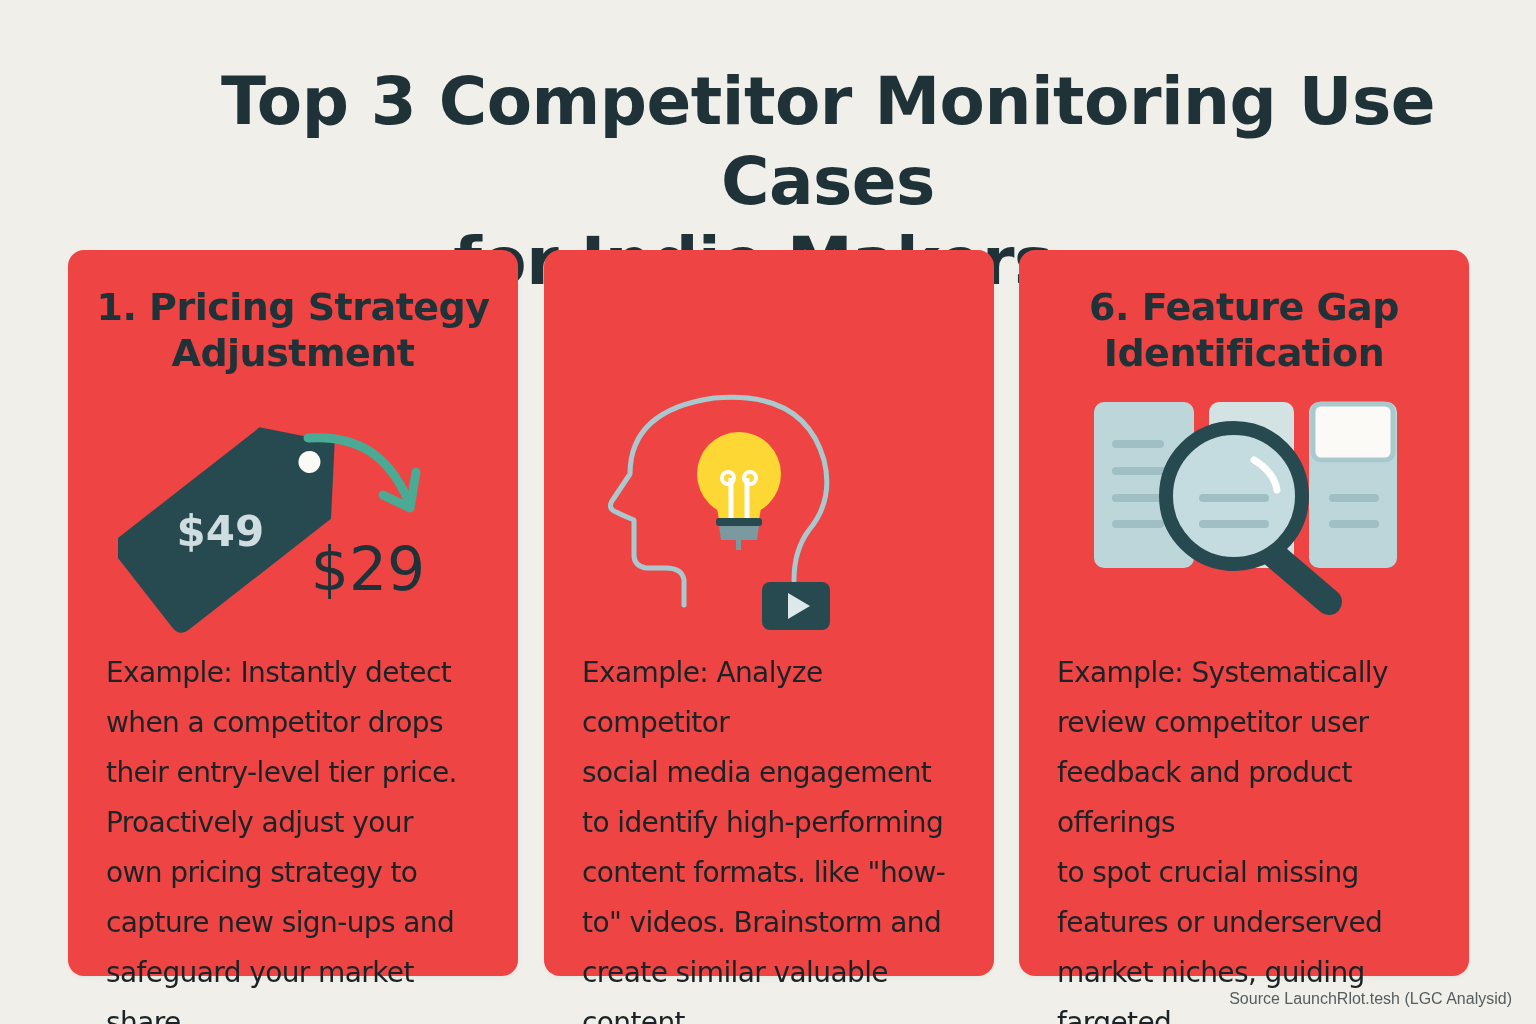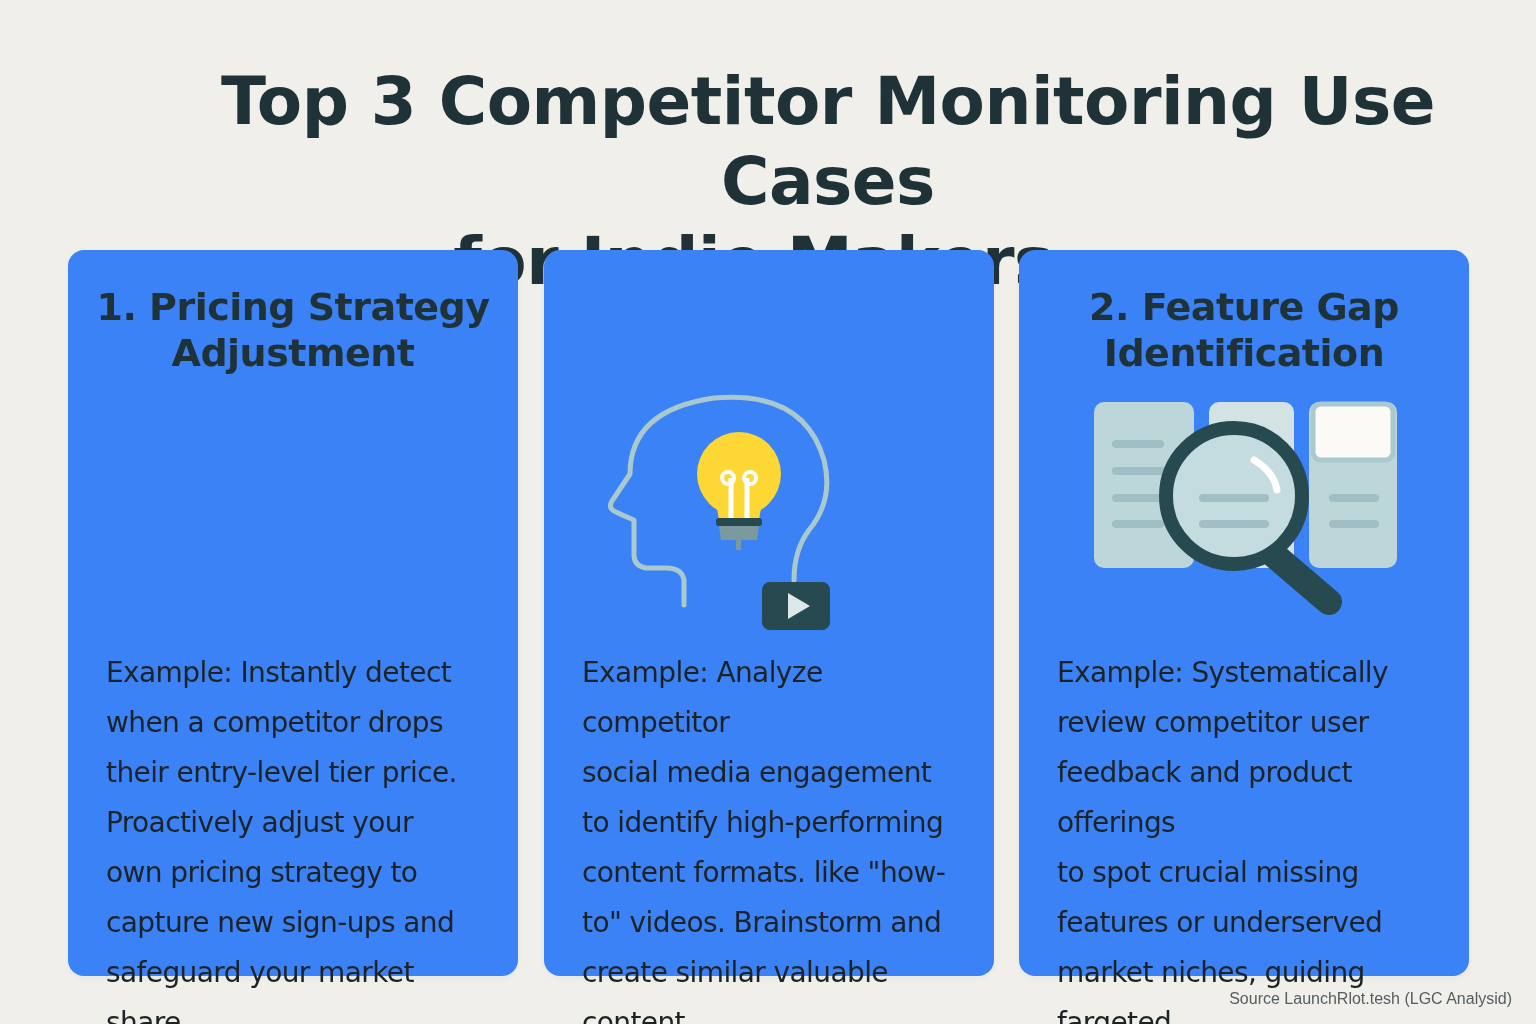--- a/index.html
+++ b/index.html
@@ -13,21 +13,21 @@
   .title {
     position:absolute; left:0; right:0; top:62px;
     text-align:center; font-weight:bold; font-size:66px; line-height:80px;
     color:#1f3238; letter-spacing:-0.5px;
     font-family:"DejaVu Sans", sans-serif;
   }
   .title .l1 { display:block; padding-left:120px; }
   .title .l2 { display:block; padding-right:30px; }
   .card {
     position:absolute; top:250px; width:450px; height:726px;
-    background:#3b82f6; border-radius:16px;
+    background:#ef4444; border-radius:16px;
     box-shadow:0 2px 6px rgba(0,0,0,0.04);
   }
   .c1 { left:68px; } .c2 { left:544px; } .c3 { left:1019px; }
   .card h2 {
     margin:0; position:absolute; top:34px; left:0; right:0;
     text-align:center; font-size:38px; line-height:46px; font-weight:bold;
     color:#1f3238; font-family:"DejaVu Sans", sans-serif;
     letter-spacing:-0.5px;
   }
   .illus { position:absolute; top:140px; left:50px; width:350px; height:250px; }
@@ -45,20 +45,32 @@
 <body>
 
 <div class="title">
   <span class="l1">Top 3 Competitor Monitoring Use Cases</span>
   <span class="l2">for Indie Makers</span>
 </div>
 
 <div class="card c1">
   <h2 style="white-space:pre-line">1. Pricing Strategy
 Adjustment</h2>
+  <div class="illus">
+    <svg width="350" height="250" viewBox="0 0 350 250">
+      <g transform="translate(130,120) rotate(-38)">
+        <path d="M-120,-58 L60,-58 L110,0 L60,58 L-120,58 Q-132,58 -132,46 L-132,-46 Q-132,-58 -120,-58 Z" fill="#274950"></path>
+        <circle cx="78" cy="0" r="11" fill="#fbfaf7"></circle>
+        <text x="-35" y="14" fill="#cfdde0" font-size="42" font-family="DejaVu Sans, sans-serif" font-weight="bold" text-anchor="middle" transform="rotate(38 -35 0)">$49</text>
+      </g>
+      <path d="M190,48 C240,45 270,65 290,110" stroke="#4aaa94" stroke-width="9" fill="none" stroke-linecap="round"></path>
+      <path d="M265,105 L292,118 L298,82" stroke="#4aaa94" stroke-width="9" fill="none" stroke-linecap="round" stroke-linejoin="round"></path>
+      <text x="250" y="200" fill="#1f3238" font-size="60" font-family="DejaVu Sans, sans-serif" text-anchor="middle">$29</text>
+    </svg>
+  </div>
   <div class="body-text">Example: Instantly detect
 when a competitor drops
 their entry-level tier price.
 Proactively adjust your
 own pricing strategy to
 capture new sign-ups  and
 safeguard your market share.</div>
 </div>
 
 <div class="card c2">
@@ -81,21 +93,21 @@
 social media engagement
 to identify high-performing
 content formats. like "how-
 to" videos. Brainstorm and
 create similar valuable content
 to significantly boost pre-
 launch buzz.</div>
 </div>
 
 <div class="card c3">
-  <h2 style="white-space:pre-line">2. Feature Gap
+  <h2 style="white-space:pre-line">6. Feature Gap
 Identification</h2>
   <div class="illus">
     <svg width="350" height="250" viewBox="0 0 350 250">
       <rect x="25" y="12" width="100" height="166" rx="10" fill="#bcd6da"></rect>
       <rect x="140" y="12" width="85" height="166" rx="10" fill="#d3e3e4"></rect>
       <rect x="240" y="12" width="88" height="166" rx="10" fill="#bcd6da"></rect>
       <rect x="244" y="14" width="80" height="56" rx="8" fill="#fbfaf7" stroke="#a9c9cf" stroke-width="5"></rect>
       <rect x="43" y="50" width="52" height="8" rx="4" fill="#9fbfc4"></rect>
       <rect x="43" y="77" width="55" height="8" rx="4" fill="#9fbfc4"></rect>
       <rect x="43" y="104" width="55" height="8" rx="4" fill="#9fbfc4"></rect>

